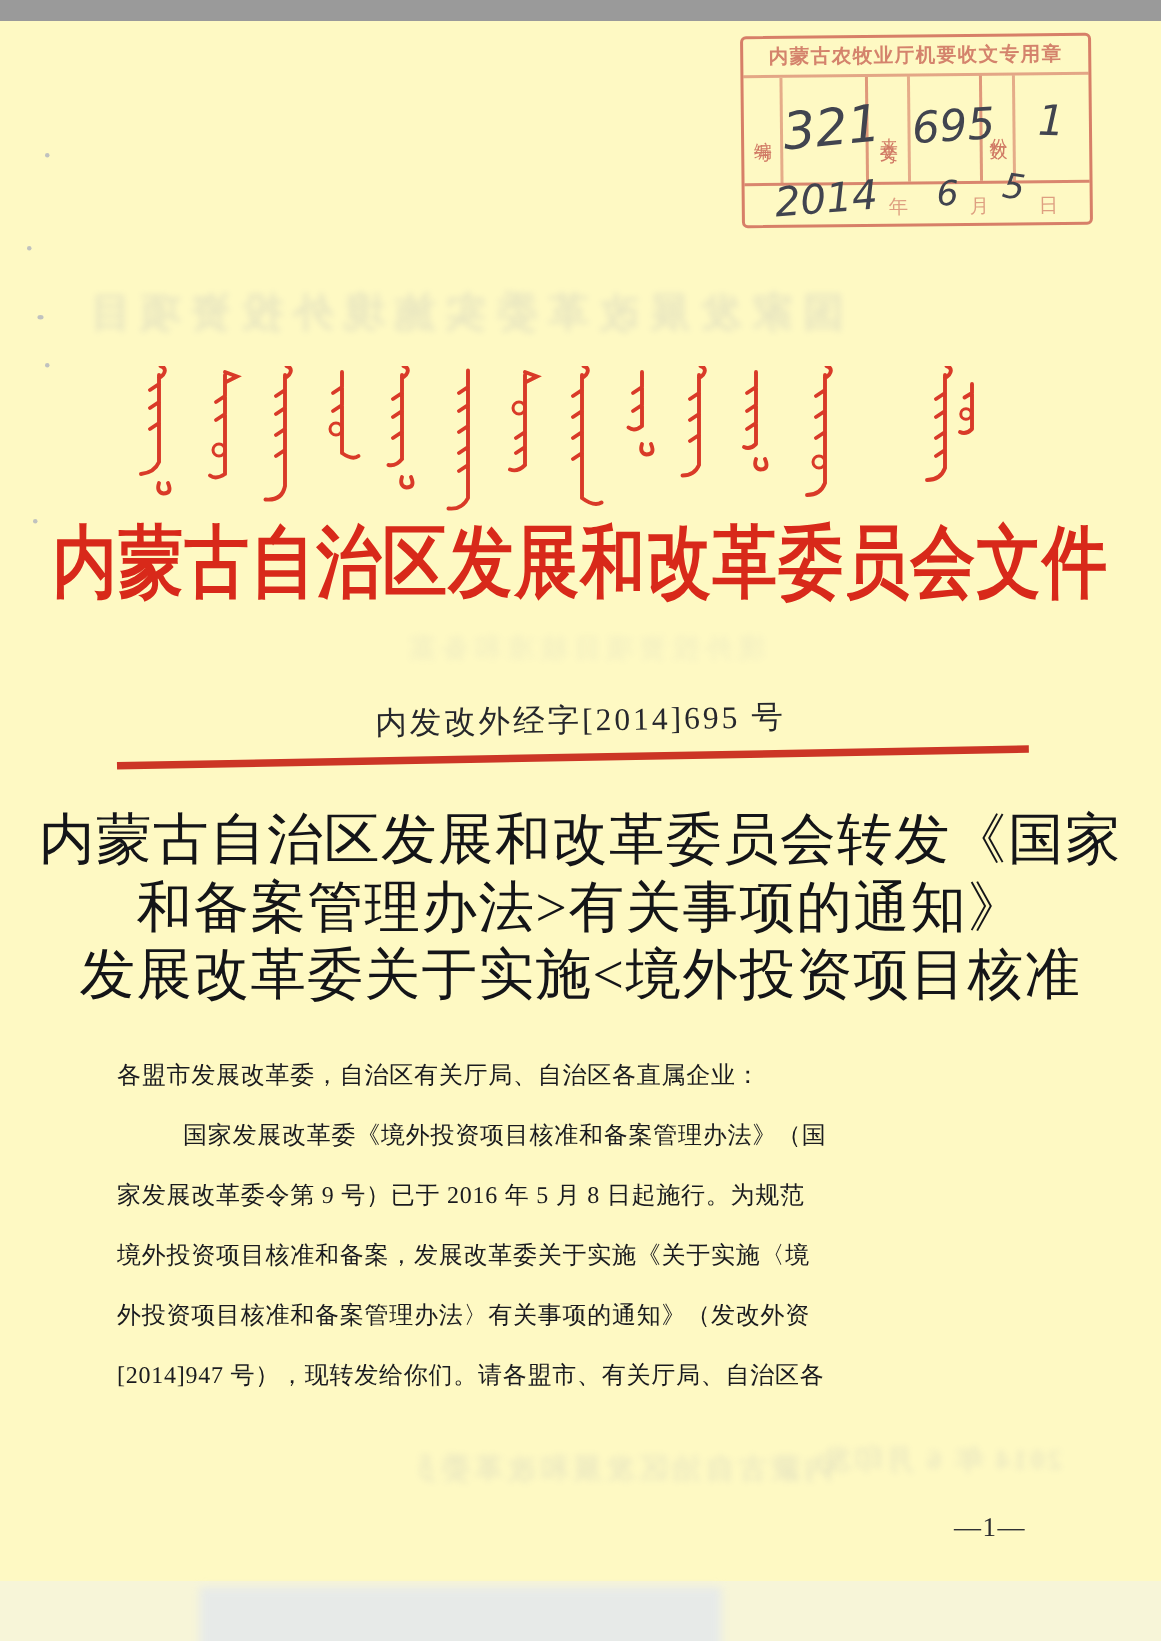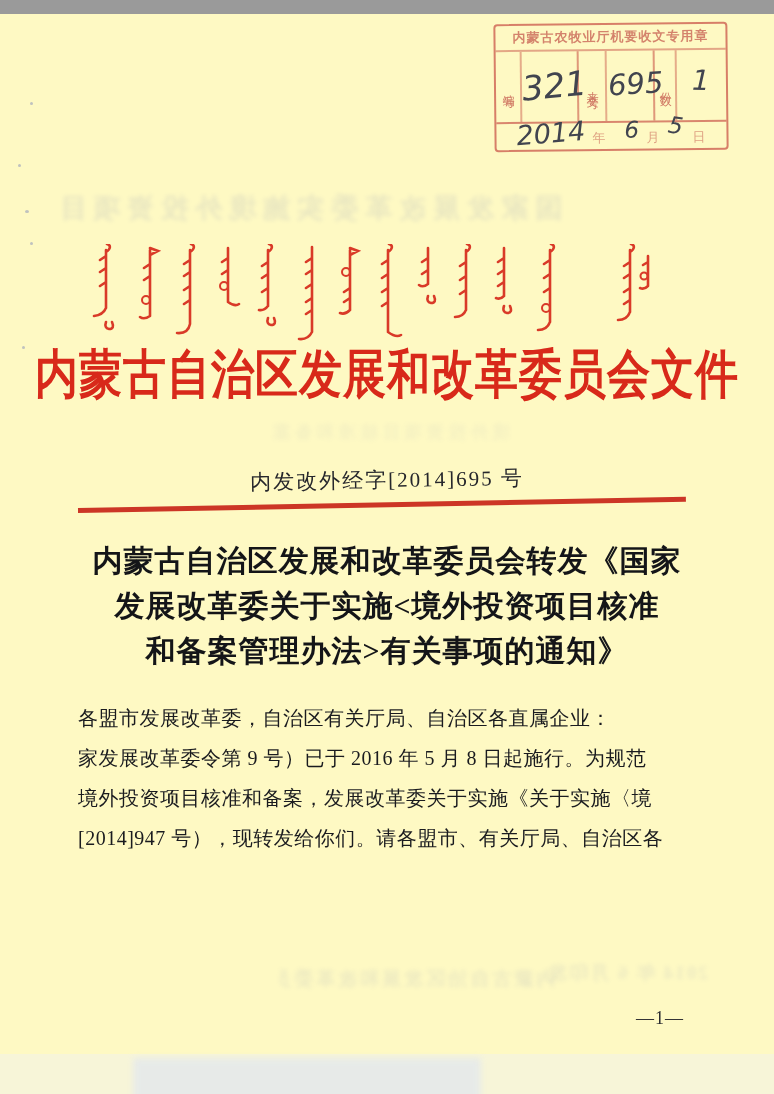--- a/index.html
+++ b/index.html
@@ -55,27 +55,27 @@
     font-size:21px;letter-spacing:2px;color:#26272c;
     transform:rotate(-.9deg);
   }
   .red-rule{
     position:absolute;left:78px;top:494px;width:608px;height:5px;
     transform:rotate(-1.05deg);transform-origin:left center;
   }
   
   .doc-title{
     position:absolute;left:0;top:524px;width:774px;text-align:center;
-    font-weight:bold;font-size:30px;line-height:45px;color:#141518;
+    font-weight:normal;font-size:37px;line-height:45px;color:#141518;
     letter-spacing:1px;
   }
   
   .body-text{
     position:absolute;left:78px;top:684px;width:626px;
-    font-size:20px;line-height:40px;color:#1a1b1f;letter-spacing:.5px;
+    font-size:16px;line-height:40px;color:#1a1b1f;letter-spacing:.5px;
   }
   .body-line{height:40px;white-space:nowrap;}
   .indent{text-indent:44px;}
   .page-number{
     position:absolute;left:636px;top:994px;font-size:18px;color:#2a2b30;
     letter-spacing:1px;
   }
   
   .bleed{
     position:absolute;color:#7c88b4;font-weight:bold;white-space:nowrap;
@@ -156,26 +156,28 @@
       <circle cx="554" cy="32" r="3.5" stroke-width="2"></circle>
     </g>
   </svg>
 
   <div class="masthead-title" style="color: rgb(216, 41, 26);">内蒙古自治区发展和改革委员会文件</div>
   <div class="doc-number">内发改外经字[2014]695 号</div>
   <div class="red-rule" style="background: rgb(204, 54, 38);"></div>
 
   <div class="doc-title">
     <div>内蒙古自治区发展和改革委员会转发《国家</div>
+    <div>和备案管理办法&gt;有关事项的通知》</div>
     <div>发展改革委关于实施&lt;境外投资项目核准</div>
-    <div>和备案管理办法&gt;有关事项的通知》</div>
   </div>
 
   <div class="body-text">
     <div class="body-line">各盟市发展改革委，自治区有关厅局、自治区各直属企业：</div>
+    <div class="body-line indent">国家发展改革委《境外投资项目核准和备案管理办法》（国</div>
     <div class="body-line">家发展改革委令第 9 号）已于 2016 年 5 月 8 日起施行。为规范</div>
     <div class="body-line">境外投资项目核准和备案，发展改革委关于实施《关于实施〈境</div>
+    <div class="body-line">外投资项目核准和备案管理办法〉有关事项的通知》（发改外资</div>
     <div class="body-line">[2014]947 号），现转发给你们。请各盟市、有关厅局、自治区各</div>
   </div>
 
   <div class="page-number">—1—</div>
 
 </div>
 
 </body></html>

